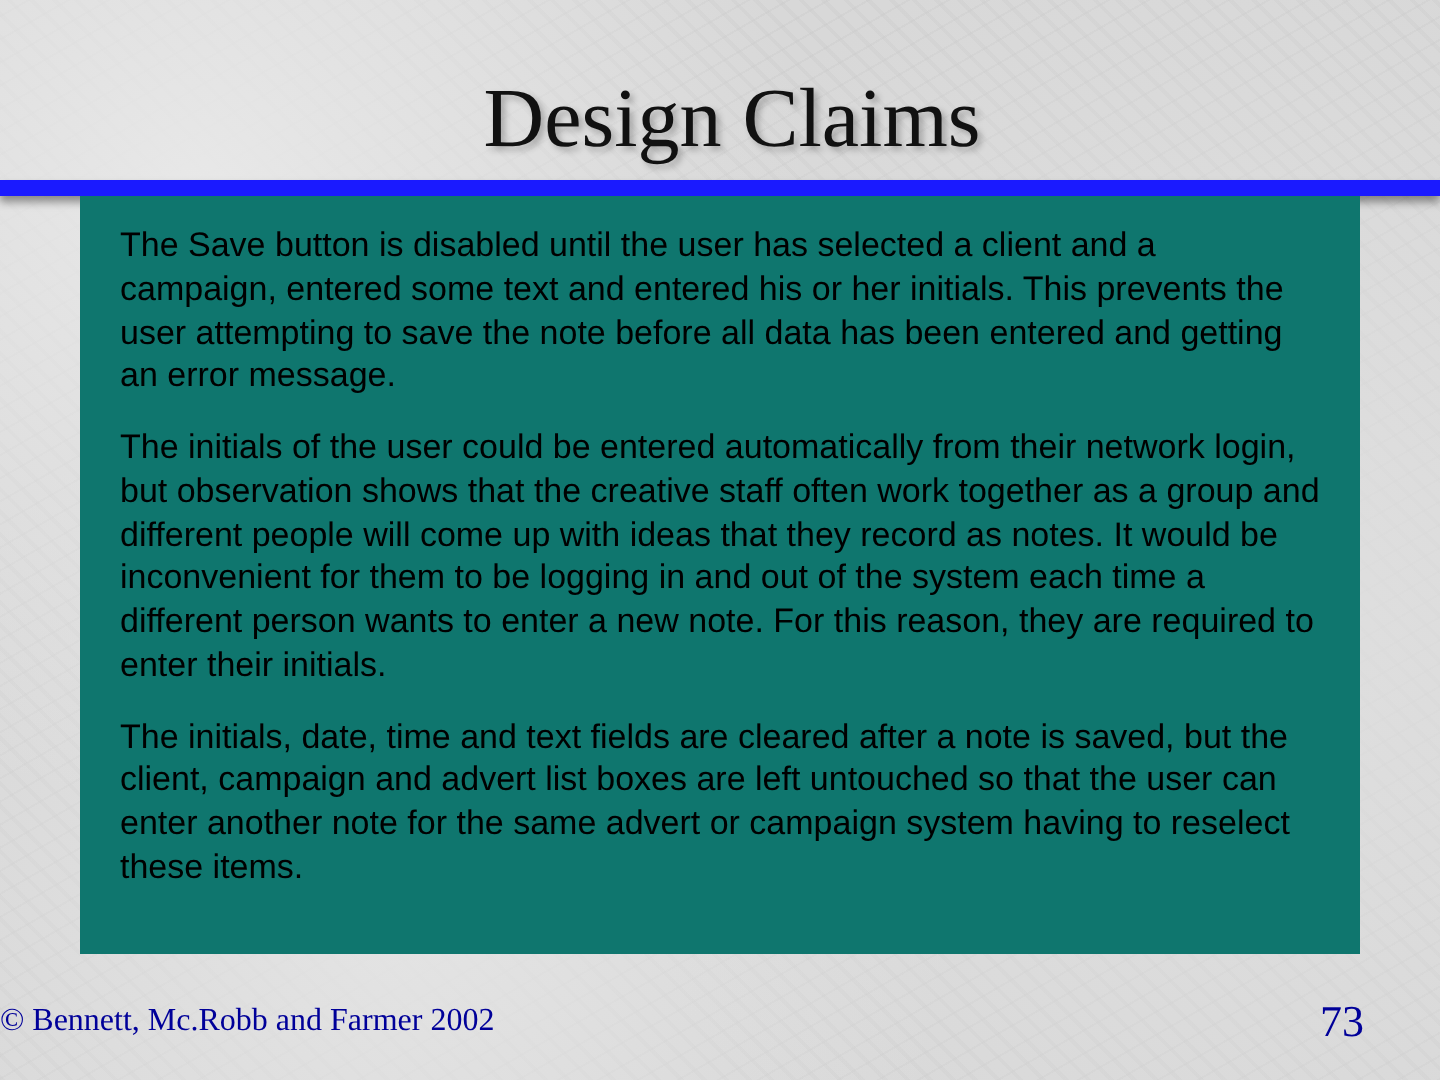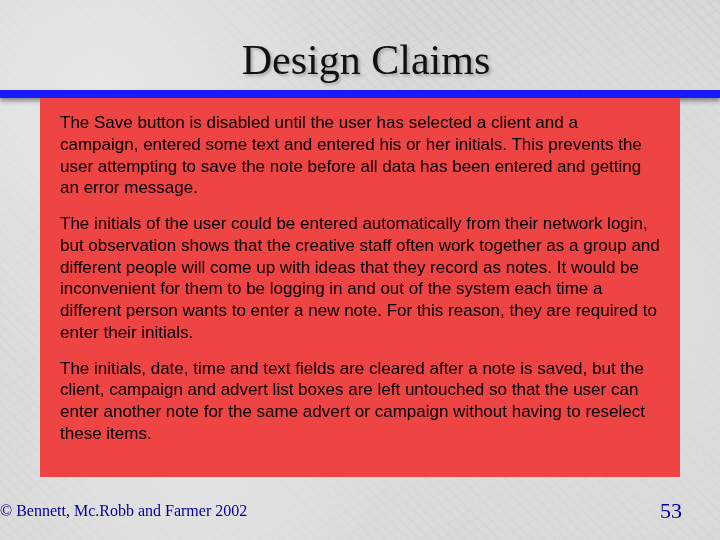--- a/index.html
+++ b/index.html
@@ -32,21 +32,21 @@
     margin-left: 12px;
   }
   .rule {
     height: 8px;
     width: 100%;
     background: #1a1aff;
     margin: 0;
     box-shadow: 0 3px 4px rgba(0,0,0,0.4);
   }
   .content {
-    background: #ef4444;
+    background: #0f766e;
     margin: 0 40px;
     padding: 14px 20px 18px 20px;
   }
   .content p {
     margin: 0 0 14px 0;
     font-size: 17px;
     line-height: 1.28;
     color: #000;
   }
   .footer {
@@ -69,17 +69,17 @@
 </style>
 </head>
 <body>
 
 <div class="title">Design Claims</div>
 <div class="rule"></div>
 
 <div class="content">
   <p>The Save button is disabled until the user has selected a client and a campaign, entered some text and entered his or her initials.  This prevents the user attempting to save the note before all data has been entered and getting an error message.</p>
   <p>The initials of the user could be entered automatically from their network login, but observation shows that the creative staff often work together as a group and different people will come up with ideas that they record as notes.   It would be inconvenient for them to be logging in and out of the system each time a different person wants to enter a new note.  For this reason, they are required to enter their initials.</p>
-  <p>The initials, date, time and text fields are cleared after a note is saved, but the client, campaign and advert list boxes are left untouched so that the user can enter another note for the same advert or campaign without having to reselect these items.</p>
+  <p>The initials, date, time and text fields are cleared after a note is saved, but the client, campaign and advert list boxes are left untouched so that the user can enter another note for the same advert or campaign system having to reselect these items.</p>
 </div>
 
 <div class="footer">©  Bennett, Mc.Robb and Farmer 2002</div>
-<div class="page-num">53</div>
+<div class="page-num">73</div>
 
 </body></html>

